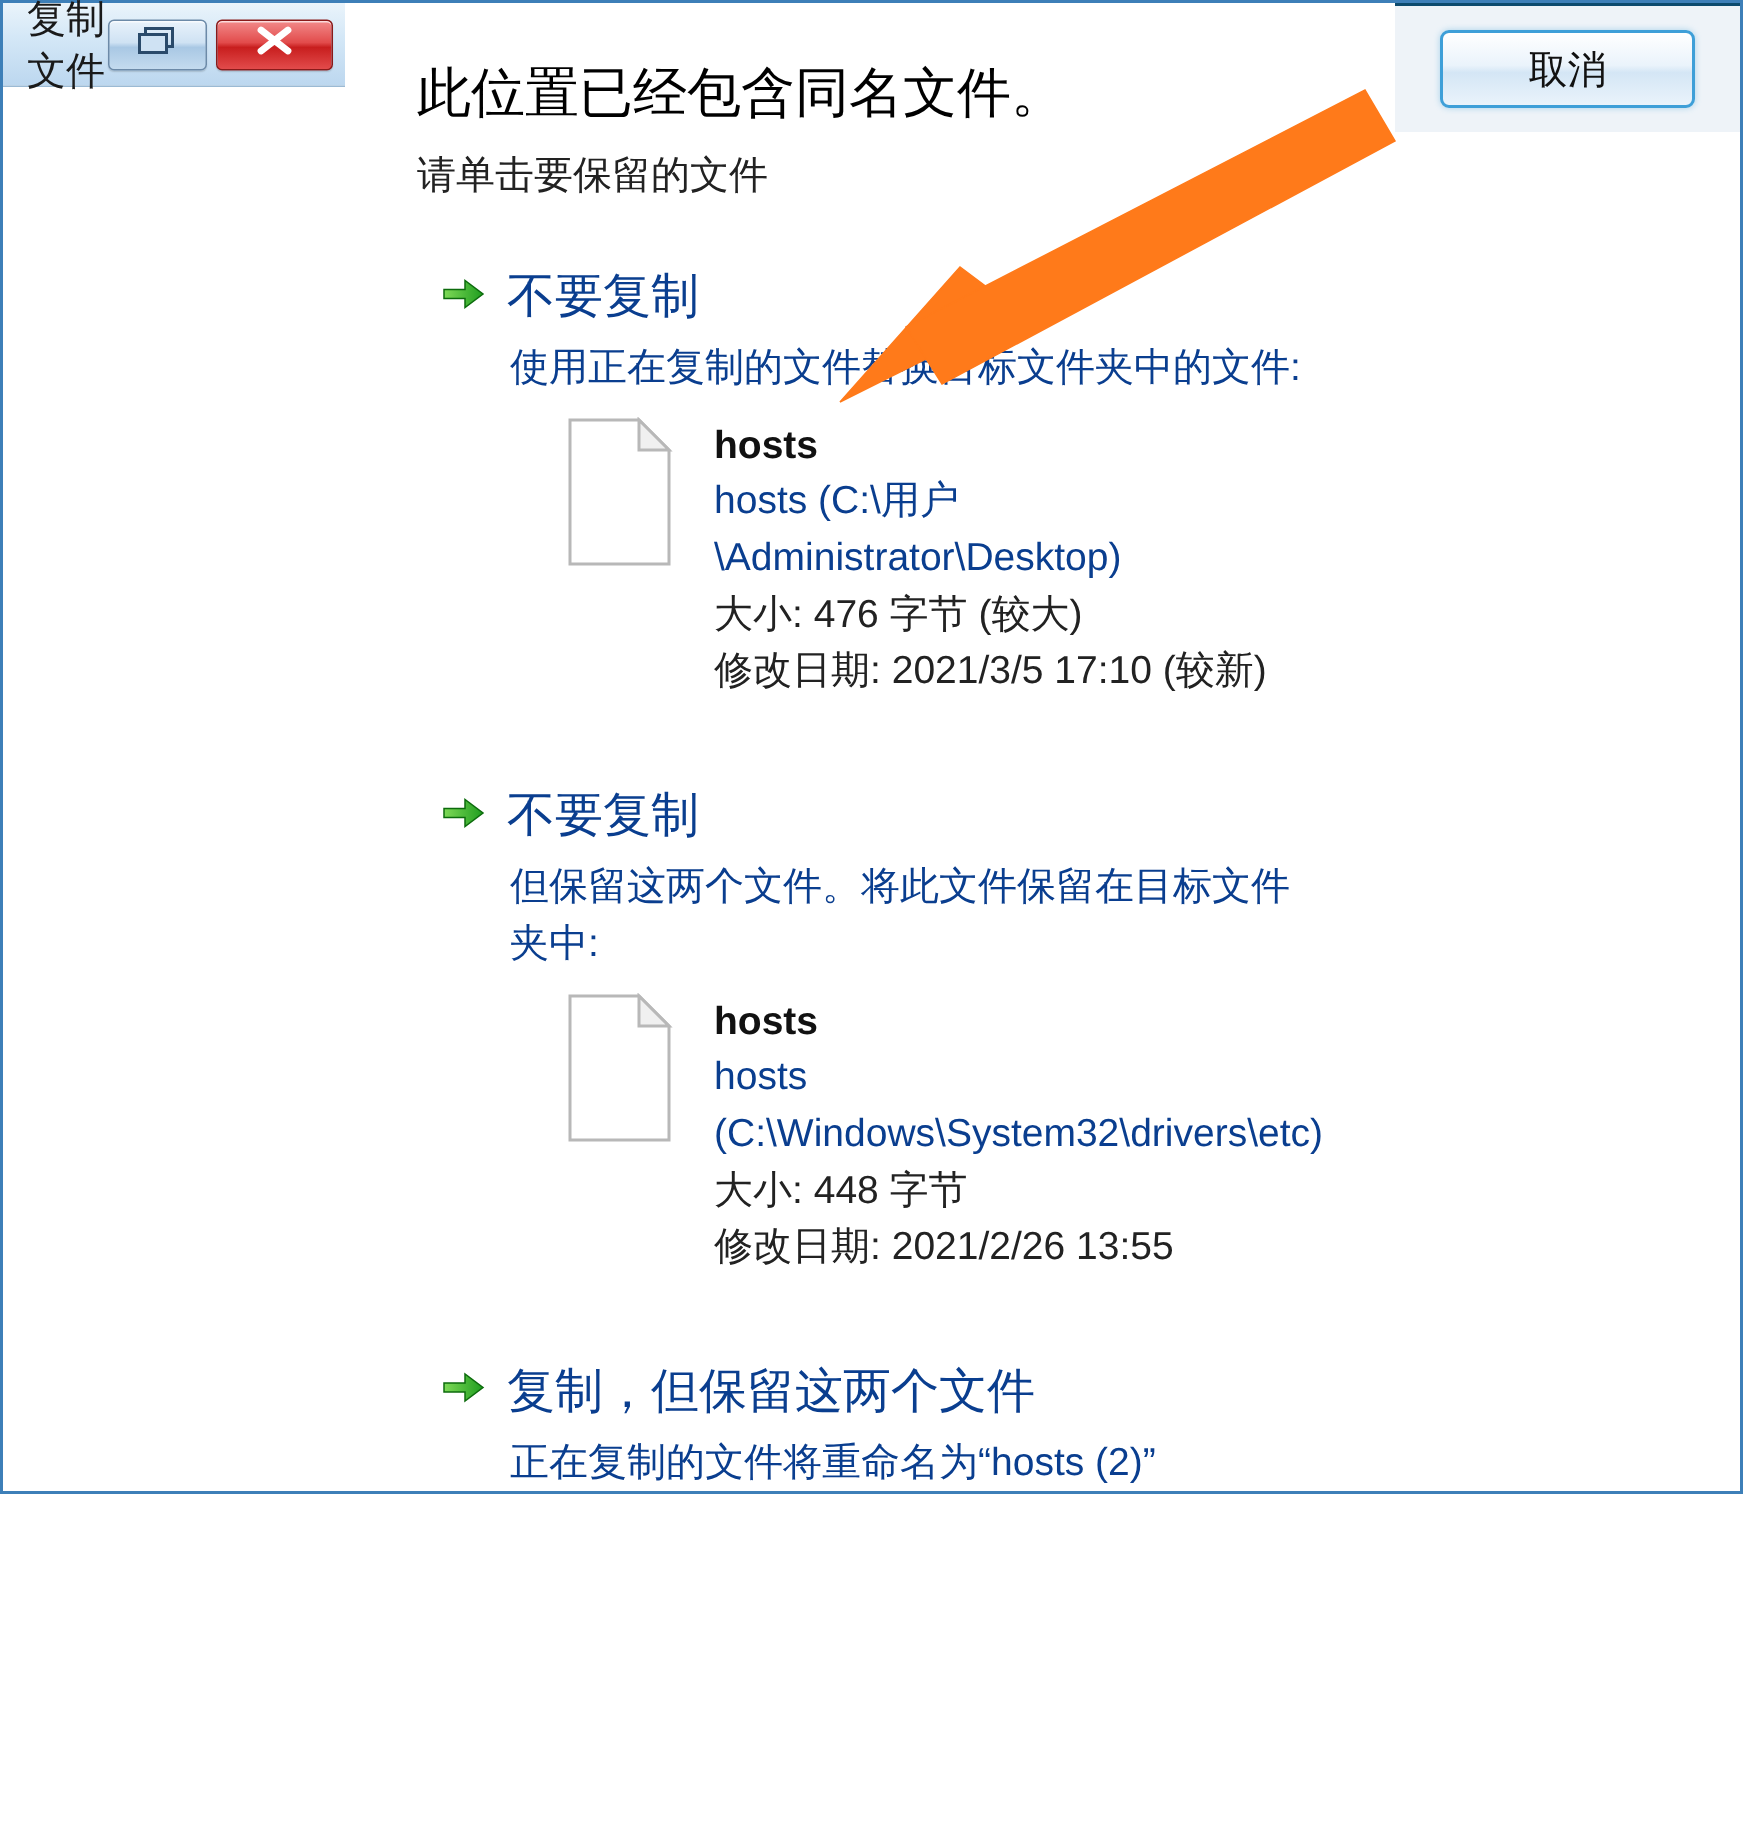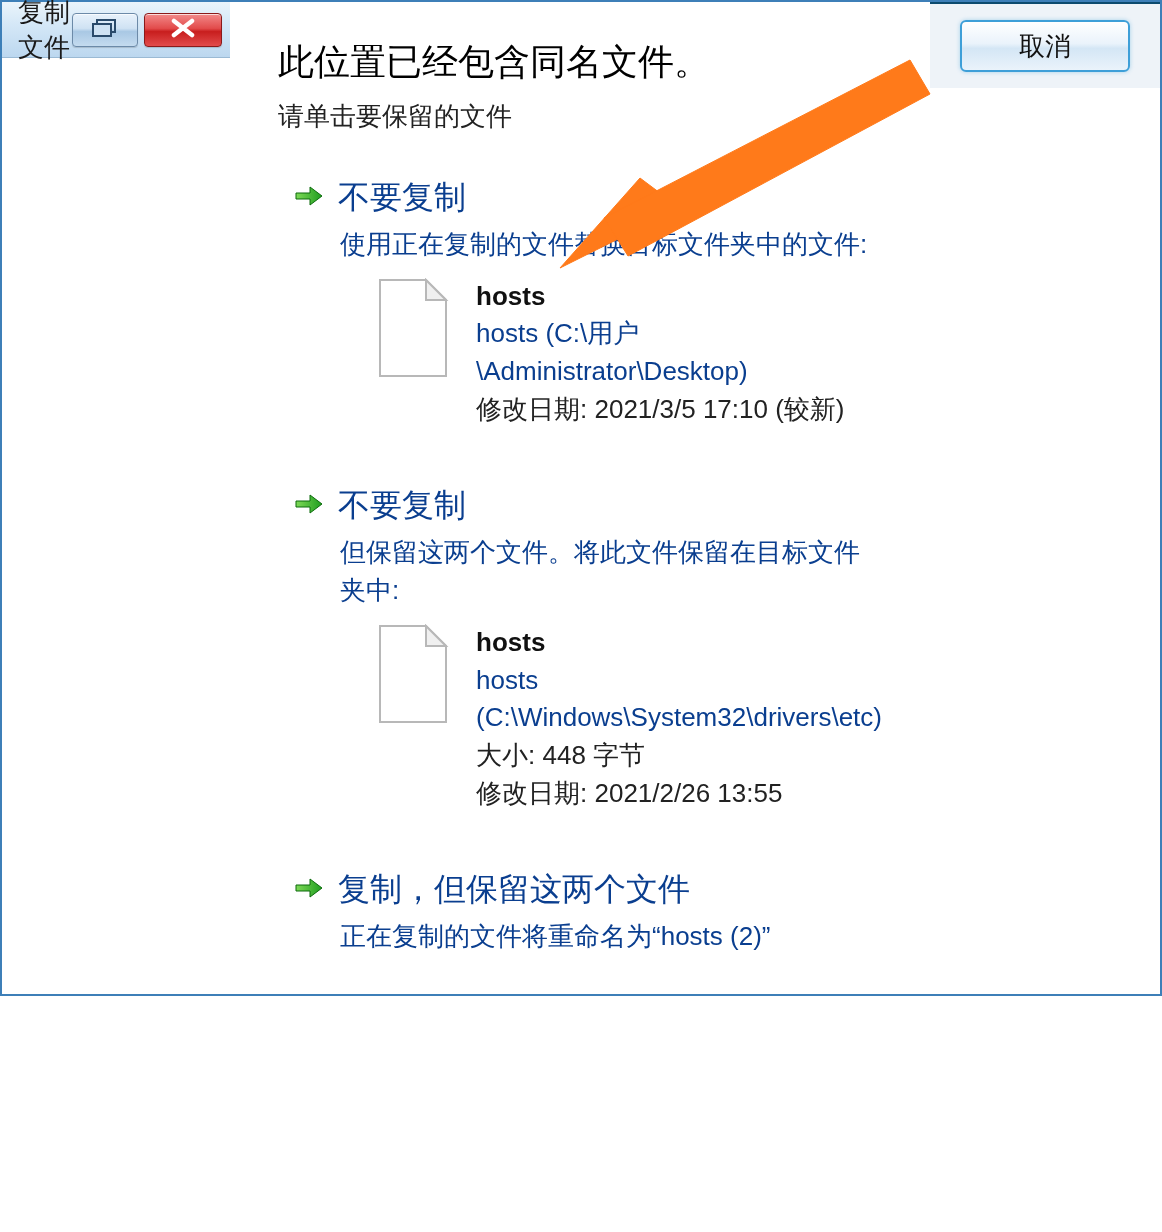--- a/index.html
+++ b/index.html
@@ -188,20 +188,21 @@
       <div class="file-block">
         <span>
           <svg width="78" height="100" viewBox="0 0 78 100">
             <path d="M6 2 L52 2 L72 22 L72 98 L6 98 Z" fill="#ffffff" stroke="#b8b8b8" stroke-width="2"></path>
             <path d="M52 2 L52 22 L72 22 Z" fill="#f0f0f0" stroke="#b8b8b8" stroke-width="2"></path>
           </svg>
         </span>
         <div class="file-info">
           <div class="file-name">hosts</div>
           <div class="file-path">hosts (C:\用户\Administrator\Desktop)</div>
+          <div class="file-meta">大小: 476 字节 (较大)</div>
           <div class="file-meta">修改日期: 2021/3/5 17:10 (较新)</div>
         </div>
       </div>
     </div>
 
     <div class="option">
       <div class="opt-head">
         <span>
           <svg width="32" height="32" viewBox="0 0 32 32">
             <path d="M4 13 L18 13 L18 7 L30 16 L18 25 L18 19 L4 19 Z" fill="url(#g1)" stroke="#0c6b0c" stroke-width="1"></path>

